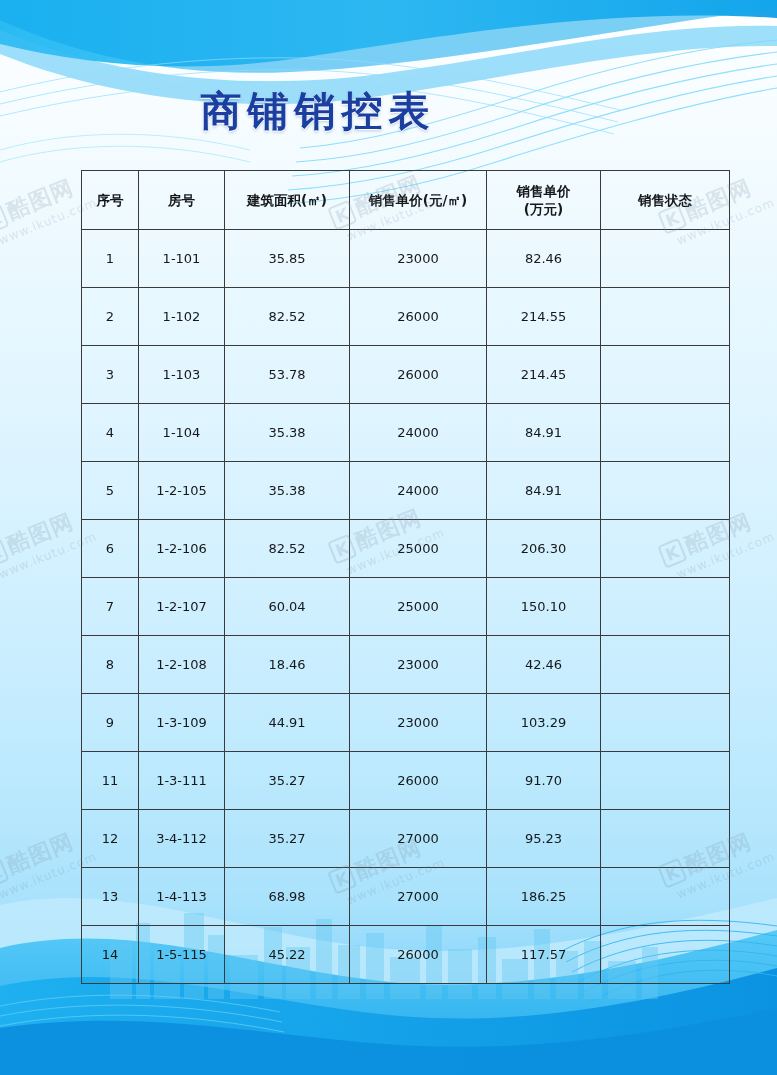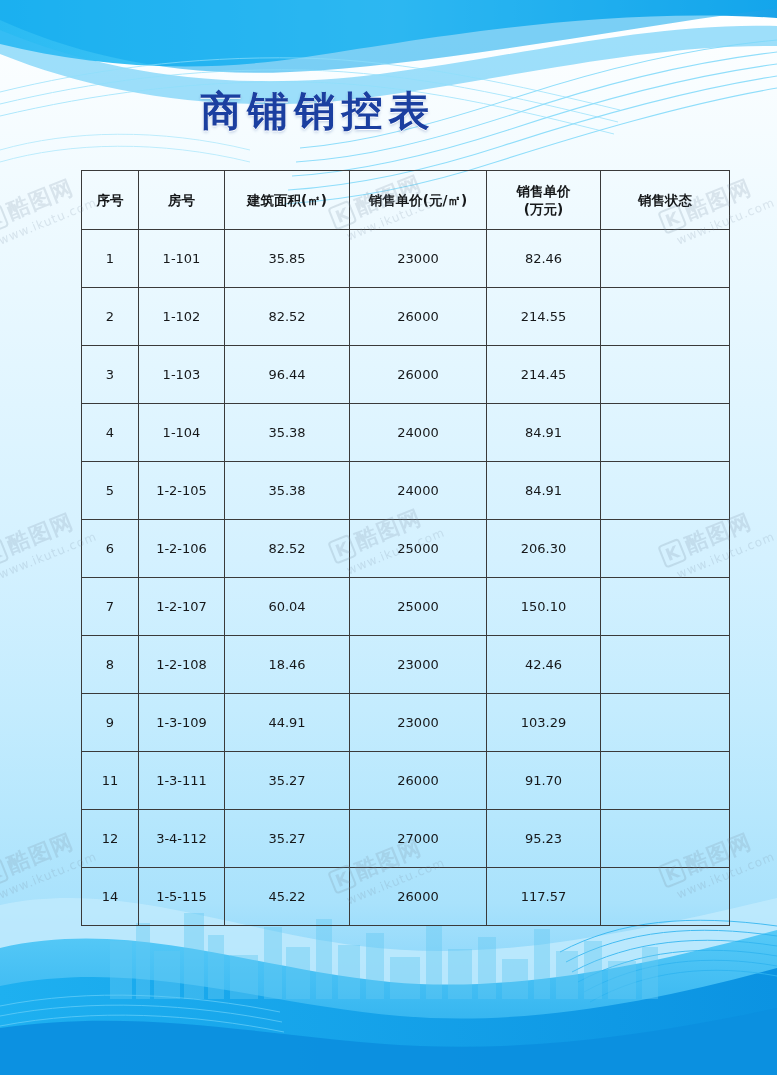--- a/index.html
+++ b/index.html
@@ -258,21 +258,21 @@
             <td>2</td>
             <td>1-102</td>
             <td>82.52</td>
             <td>26000</td>
             <td>214.55</td>
             <td></td>
           </tr>
           <tr>
             <td>3</td>
             <td>1-103</td>
-            <td>96.44</td>
+            <td>53.78</td>
             <td>26000</td>
             <td>214.45</td>
             <td></td>
           </tr>
           <tr>
             <td>4</td>
             <td>1-104</td>
             <td>35.38</td>
             <td>24000</td>
             <td>84.91</td>
@@ -328,20 +328,28 @@
           </tr>
           <tr>
             <td>12</td>
             <td>3-4-112</td>
             <td>35.27</td>
             <td>27000</td>
             <td>95.23</td>
             <td></td>
           </tr>
           <tr>
+            <td>13</td>
+            <td>1-4-113</td>
+            <td>68.98</td>
+            <td>27000</td>
+            <td>186.25</td>
+            <td></td>
+          </tr>
+          <tr>
             <td>14</td>
             <td>1-5-115</td>
             <td>45.22</td>
             <td>26000</td>
             <td>117.57</td>
             <td></td>
           </tr>
         </tbody>
     </table>
   </div>

